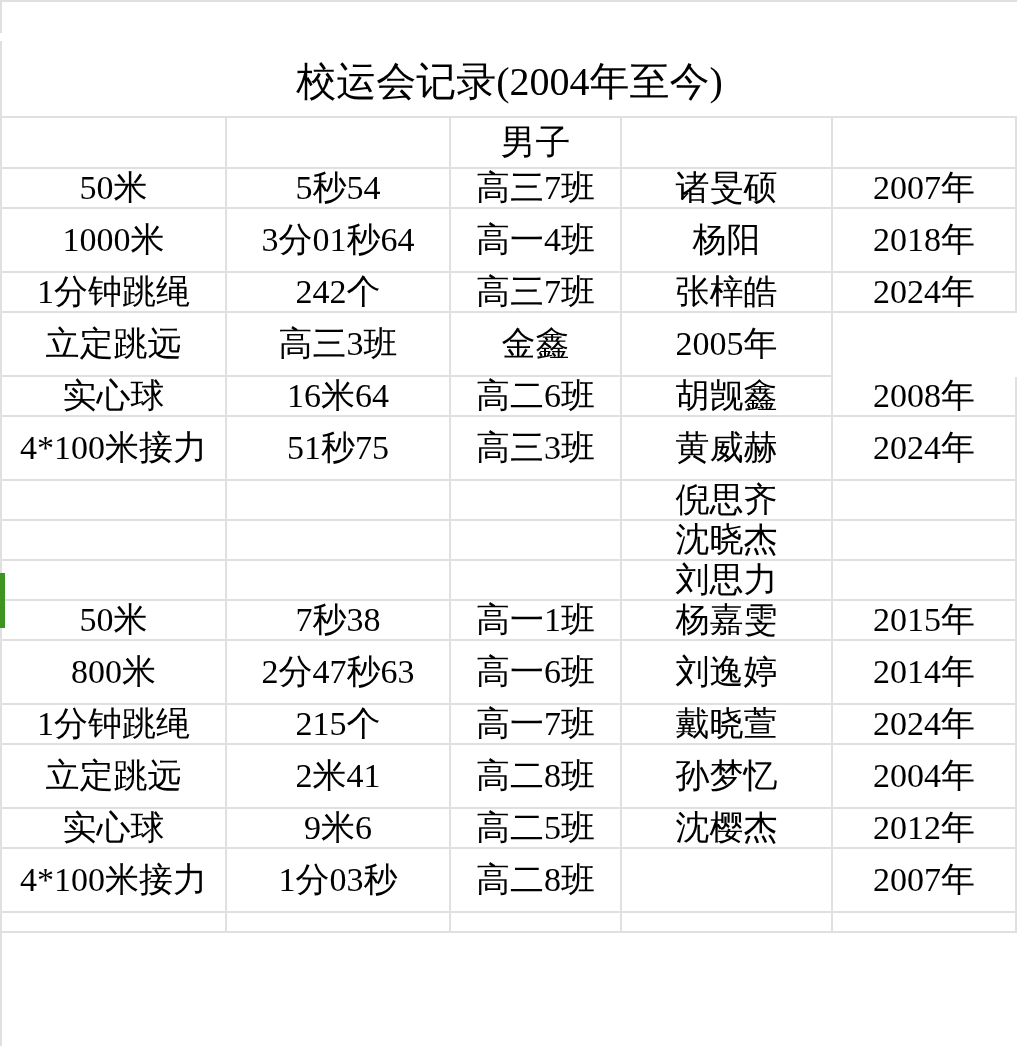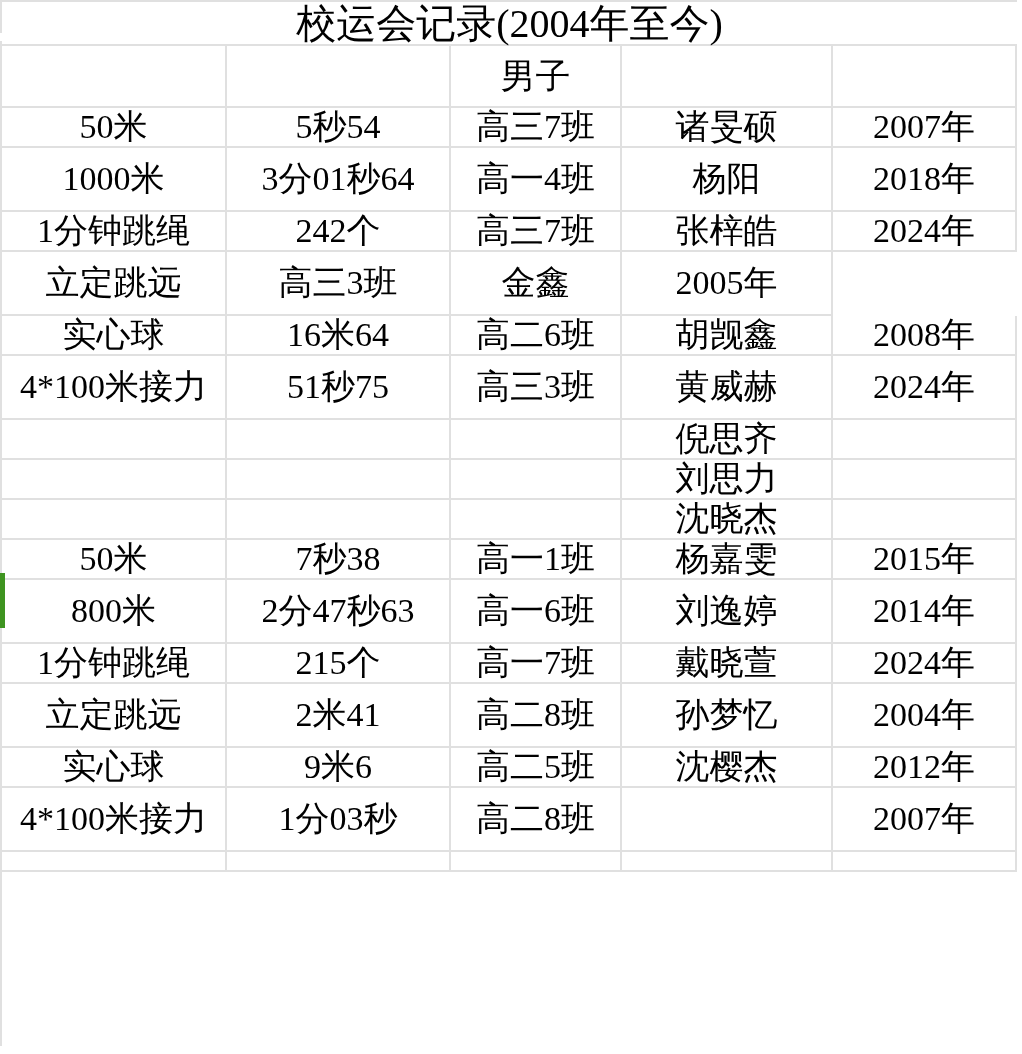--- a/index.html
+++ b/index.html
@@ -14,29 +14,30 @@
     width:1022px;height:1054px;overflow:hidden;position:relative;
     font-family:"Liberation Serif","DejaVu Serif",serif;color:var(--ink);
   }
   .sheet{
     position:absolute;left:0;top:0;width:1017px;height:1046px;
     border-left:2px solid var(--grid);
     border-top:2px solid var(--grid);
     background:var(--bg);
   }
   .title-row{
-    height:44px;border-bottom:2px solid var(--grid);
+    height:72px;border-bottom:2px solid var(--grid);
     display:flex;align-items:center;justify-content:center;
     font-size:40px;
+    margin-top:44px;
   }
   .row{
     display:grid;
     grid-template-columns:225px 224px 171px 211px 184px;
   }
-  .h55{height:62px}.h56{height:64px}.h57{height:40px}.h20{height:20px}
+  .h55{height:51px}.h56{height:64px}.h57{height:40px}.h20{height:20px}
   .cell{
     border-right:2px solid var(--grid);
     border-bottom:2px solid var(--grid);
     display:flex;align-items:center;justify-content:center;
     font-size:34px;white-space:nowrap;overflow:hidden;
   }
   .section{font-size:35px;}
   .row-marker{
     position:absolute;left:0;top:573px;width:5px;height:55px;
     background:var(--marker);z-index:3;
@@ -113,29 +114,29 @@
     <div class="cell"></div>
     <div class="cell"></div>
     <div class="cell">倪思齐</div>
     <div class="cell"></div>
   </div>
 
   <div class="row h57">
     <div class="cell"></div>
     <div class="cell"></div>
     <div class="cell"></div>
-    <div class="cell">刘思力</div>
+    <div class="cell">沈晓杰</div>
     <div class="cell"></div>
   </div>
 
   <div class="row h57">
     <div class="cell"></div>
     <div class="cell"></div>
     <div class="cell"></div>
-    <div class="cell">沈晓杰</div>
+    <div class="cell">刘思力</div>
     <div class="cell"></div>
   </div>
 
 
   <div class="row h57">
     <div class="cell">50米</div>
     <div class="cell">7秒38</div>
     <div class="cell">高一1班</div>
     <div class="cell">杨嘉雯</div>
     <div class="cell">2015年</div>

